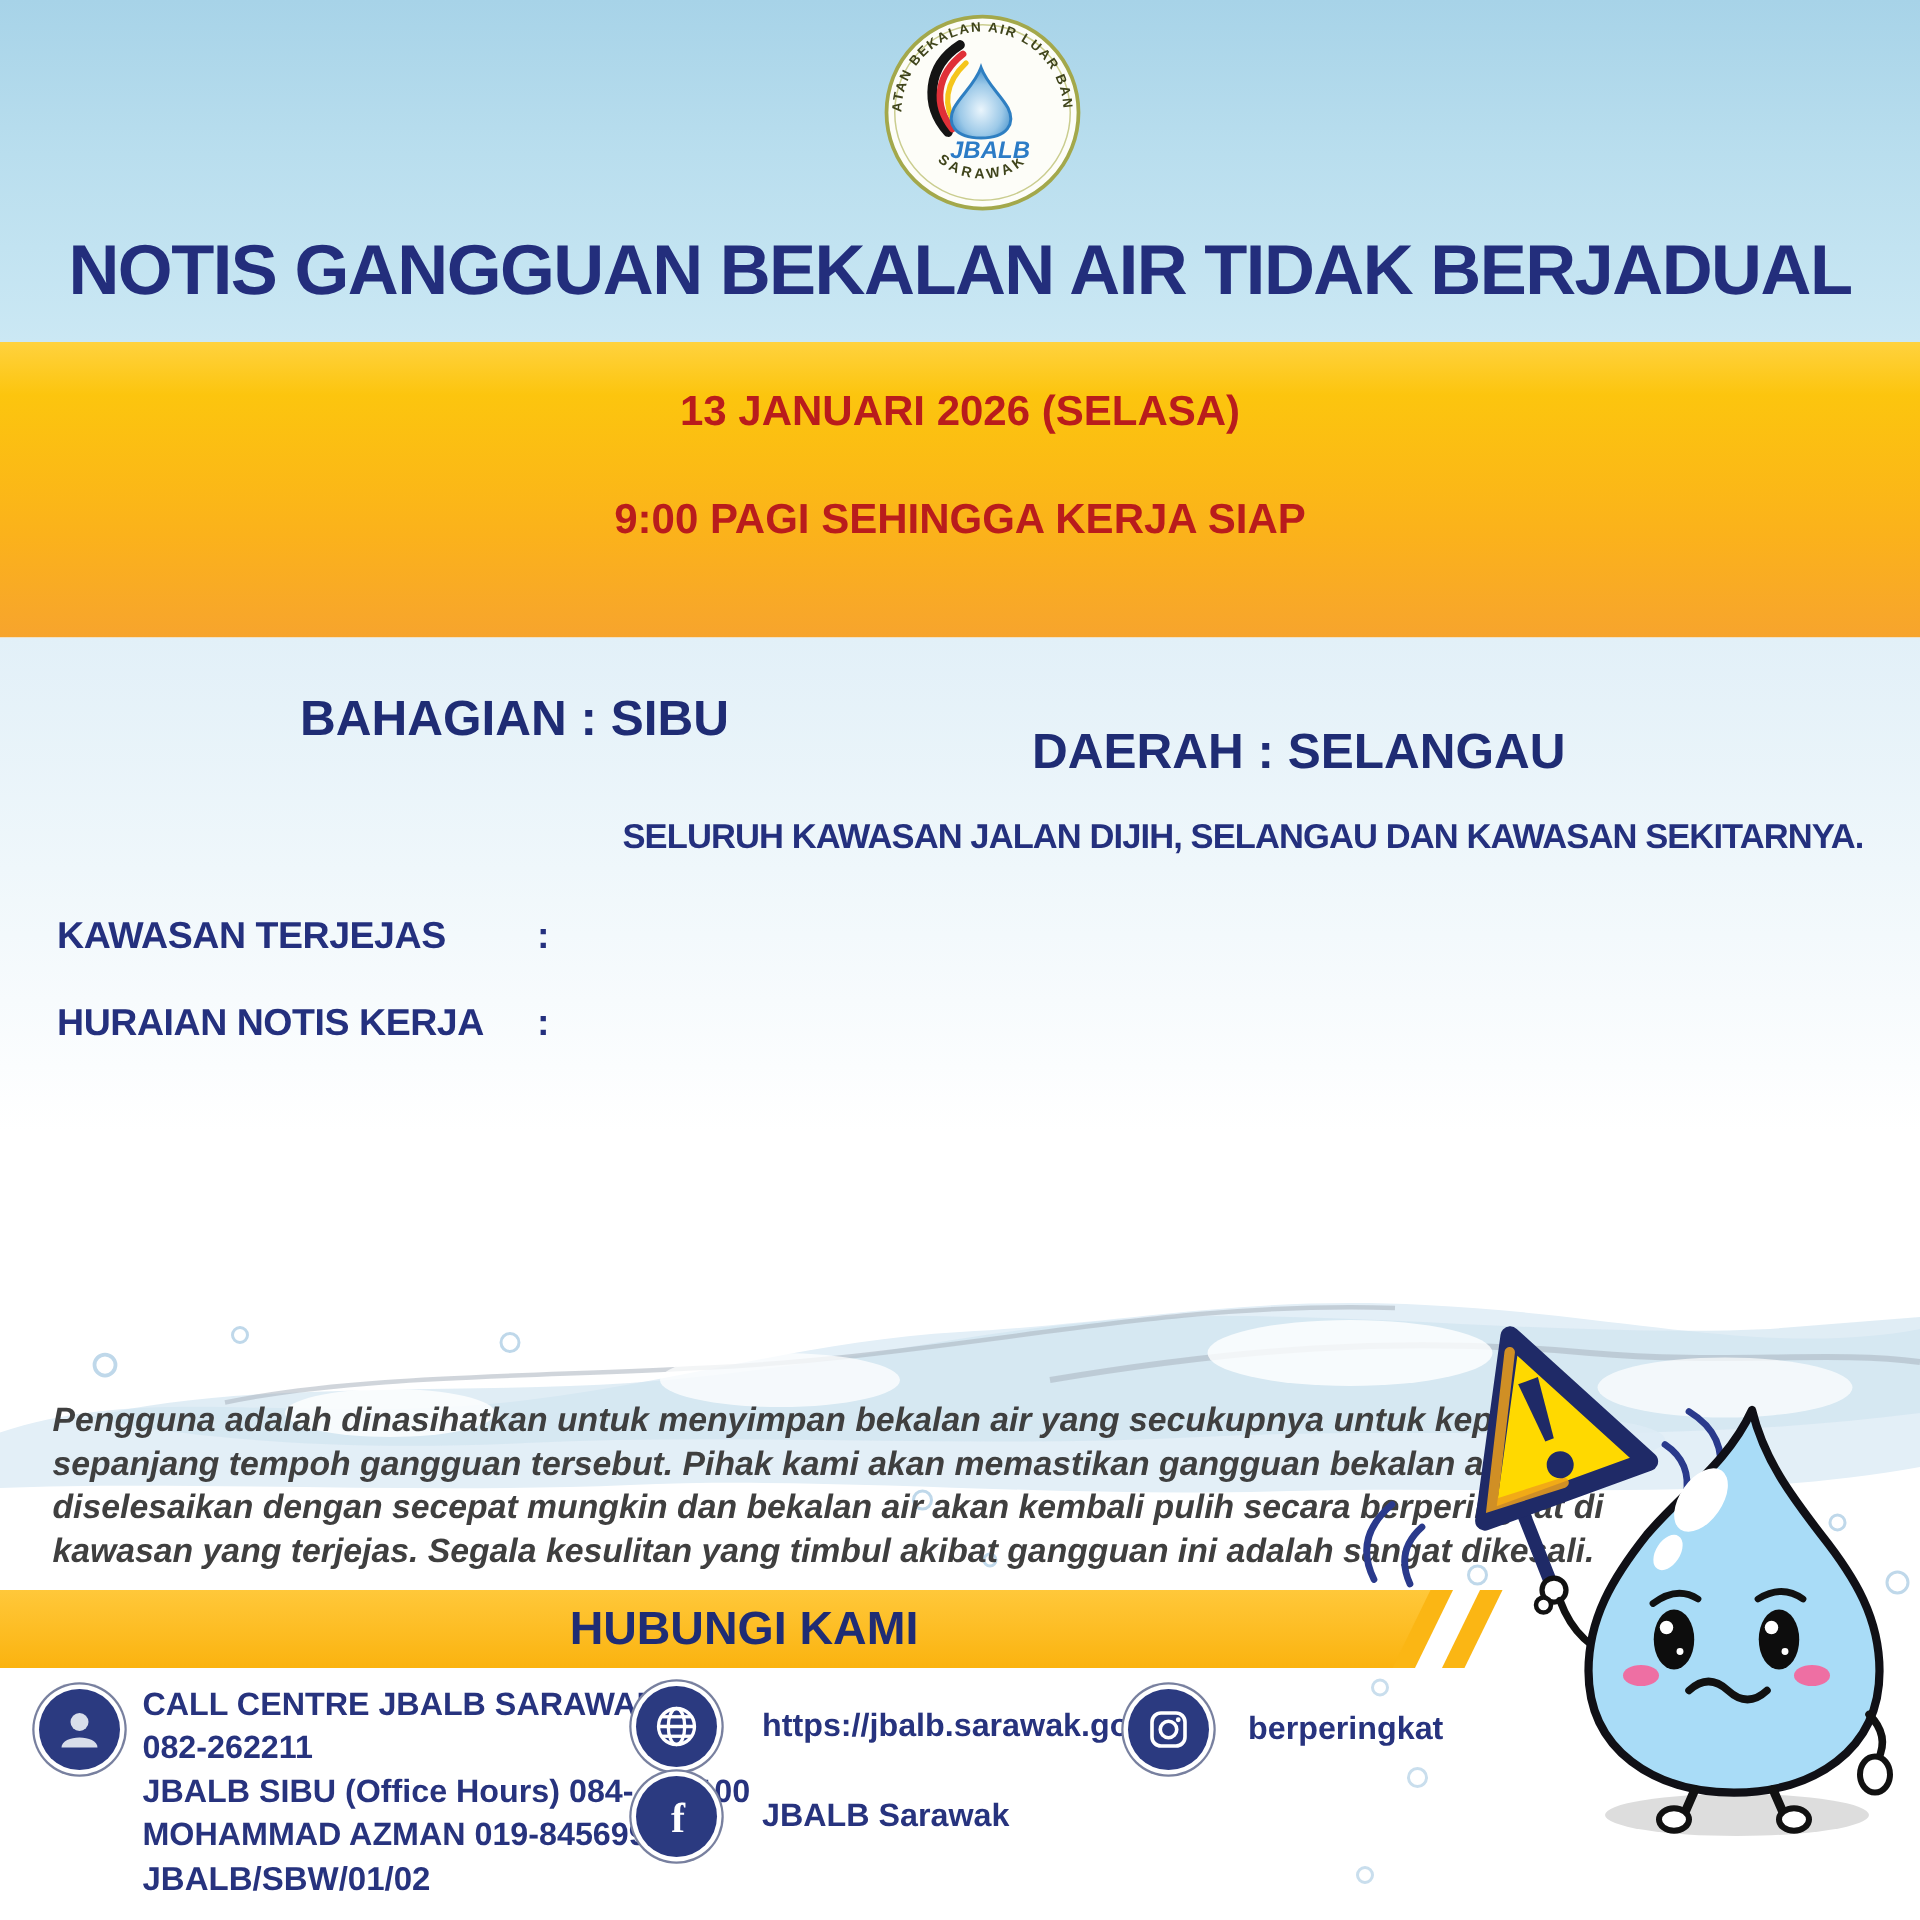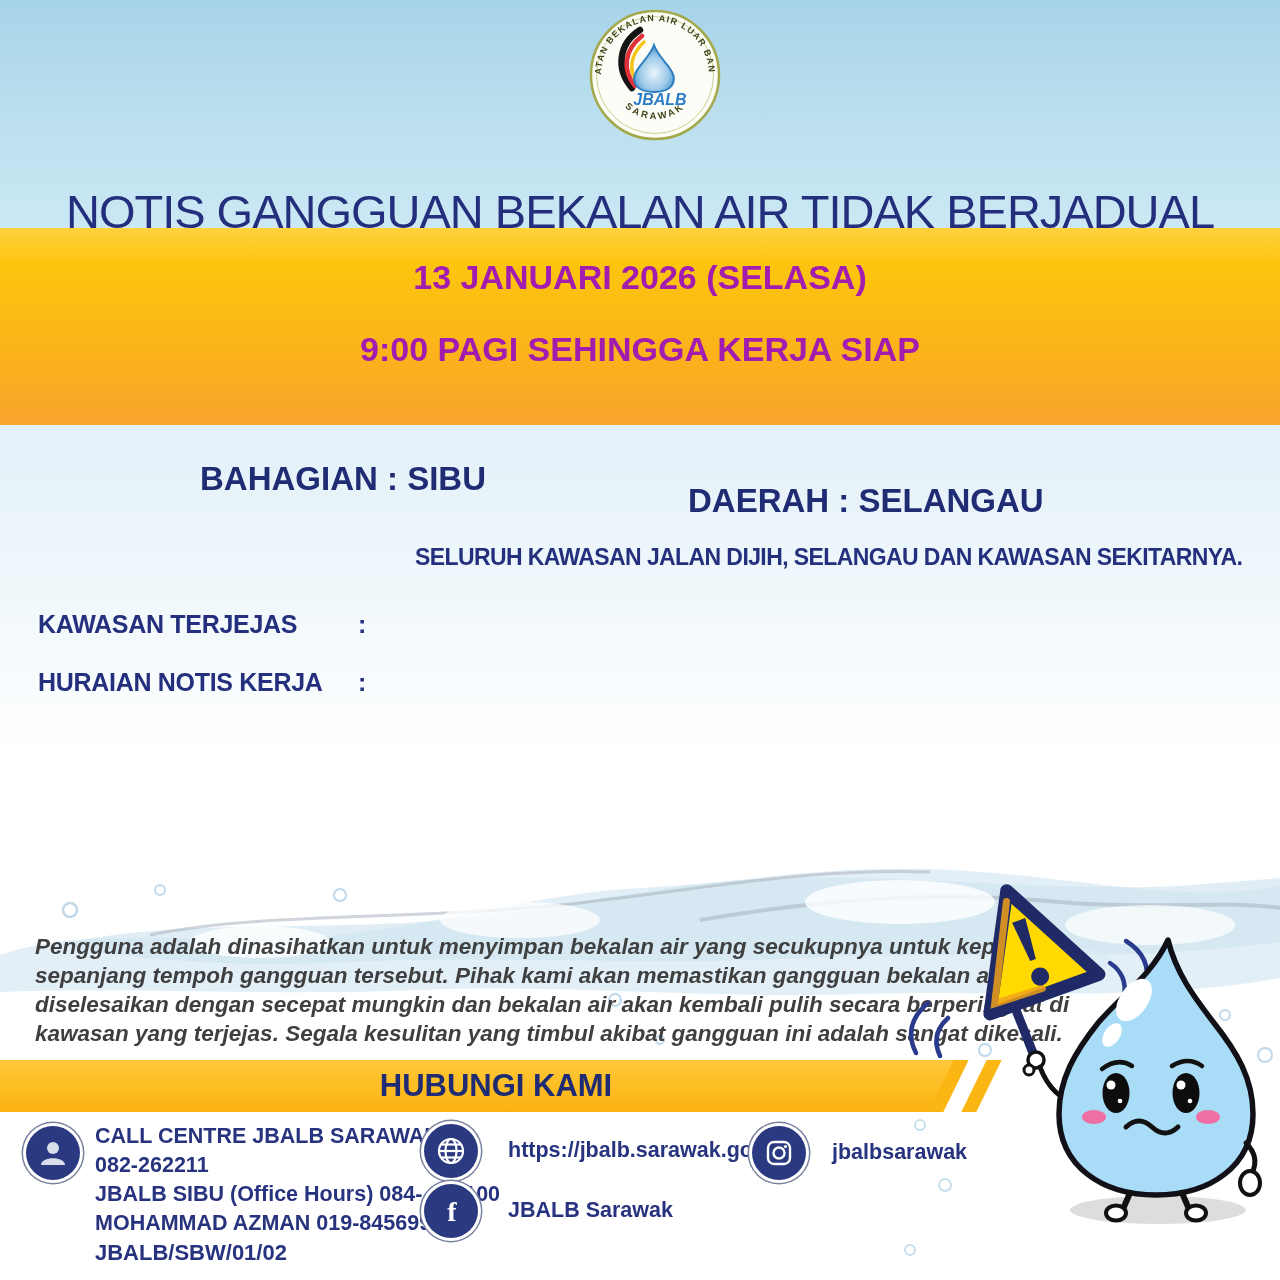--- a/index.html
+++ b/index.html
@@ -5,26 +5,26 @@
   html,body{margin:0;padding:0;background:#888;}
   #canvas{
     position:relative;width:1280px;height:1280px;overflow:hidden;background:#ffffff;
     font-family:"Liberation Sans",sans-serif;margin:0 auto;
   }
   .abs{position:absolute;}
   
   #sky{left:0;top:0;width:1280px;height:228px;
     background:linear-gradient(180deg,#A7D3E8 0%,#B9DEEE 45%,#CBE8F4 100%);}
   #main-title{left:0;top:152px;width:1280px;text-align:center;
-    font-size:47px;font-weight:normal;letter-spacing:-1px;color:#232E7C;white-space:nowrap;margin-top:32px;}
+    font-size:47px;font-weight:bold;letter-spacing:-1px;color:#232E7C;white-space:nowrap;}
   
   #band{left:0;top:228px;width:1280px;height:197px;
     background:linear-gradient(180deg,#FFD23E 0%,#FCC50E 18%,#FBB21B 65%,#F7A42D 100%);}
   .band-line{left:0;width:1280px;text-align:center;font-weight:bold;
-    font-size:34px;color:#a21caf;white-space:nowrap;}
+    font-size:28px;color:#b91c1c;white-space:nowrap;}
   #band-date{top:258px;}
   #band-time{top:330px;}
   
   #mid{left:0;top:425px;width:1280px;height:440px;
     background:linear-gradient(180deg,#E2F0F8 0%,#EFF7FB 35%,#FFFFFF 75%);}
   #bahagian{left:200px;top:460px;font-size:33px;font-weight:bold;color:#1F2C74;white-space:nowrap;}
   #daerah{left:688px;top:458px;font-size:33px;font-weight:bold;color:#1F2C74;white-space:nowrap;margin-top:24px;}
   .row-label{left:38px;font-size:25px;font-weight:bold;color:#24307E;letter-spacing:-0.3px;white-space:nowrap;}
   .row-colon{left:358px;font-size:25px;font-weight:bold;color:#24307E;}
   #kawasan-label,#kawasan-colon{top:566px;margin-top:44px;}
@@ -172,21 +172,21 @@
   </div>
   <div id="fb-text" class="abs contact-text">JBALB Sarawak</div>
 
   <div id="ig-icon" class="abs icon-wrap">
     <svg width="34" height="34" viewBox="0 0 34 34" fill="none" stroke="#ffffff" stroke-width="2.4">
       <rect x="6" y="6" width="22" height="22" rx="6"></rect>
       <circle cx="17" cy="17" r="5.5"></circle>
       <circle cx="23.5" cy="10.5" r="1.6" fill="#ffffff" stroke="none"></circle>
     </svg>
   </div>
-  <div id="ig-text" class="abs contact-text">jbalbsarawak</div>
+  <div id="ig-text" class="abs contact-text">berperingkat</div>
 
   <div id="ref-no" class="abs">JBALB/SBW/01/02</div>
 
   <svg class="abs" style="left:890px;top:855px;" width="390" height="425" viewBox="0 0 390 425">
 
     <ellipse cx="268" cy="355" rx="88" ry="14" fill="#DDDDDD"></ellipse>
 
     <g fill="none" stroke="#2A3A8C" stroke-width="4.5" stroke-linecap="round">
       <path d="M58,163 q-18,16 -8,38"></path>
       <path d="M38,148 q-26,22 -12,50"></path>

